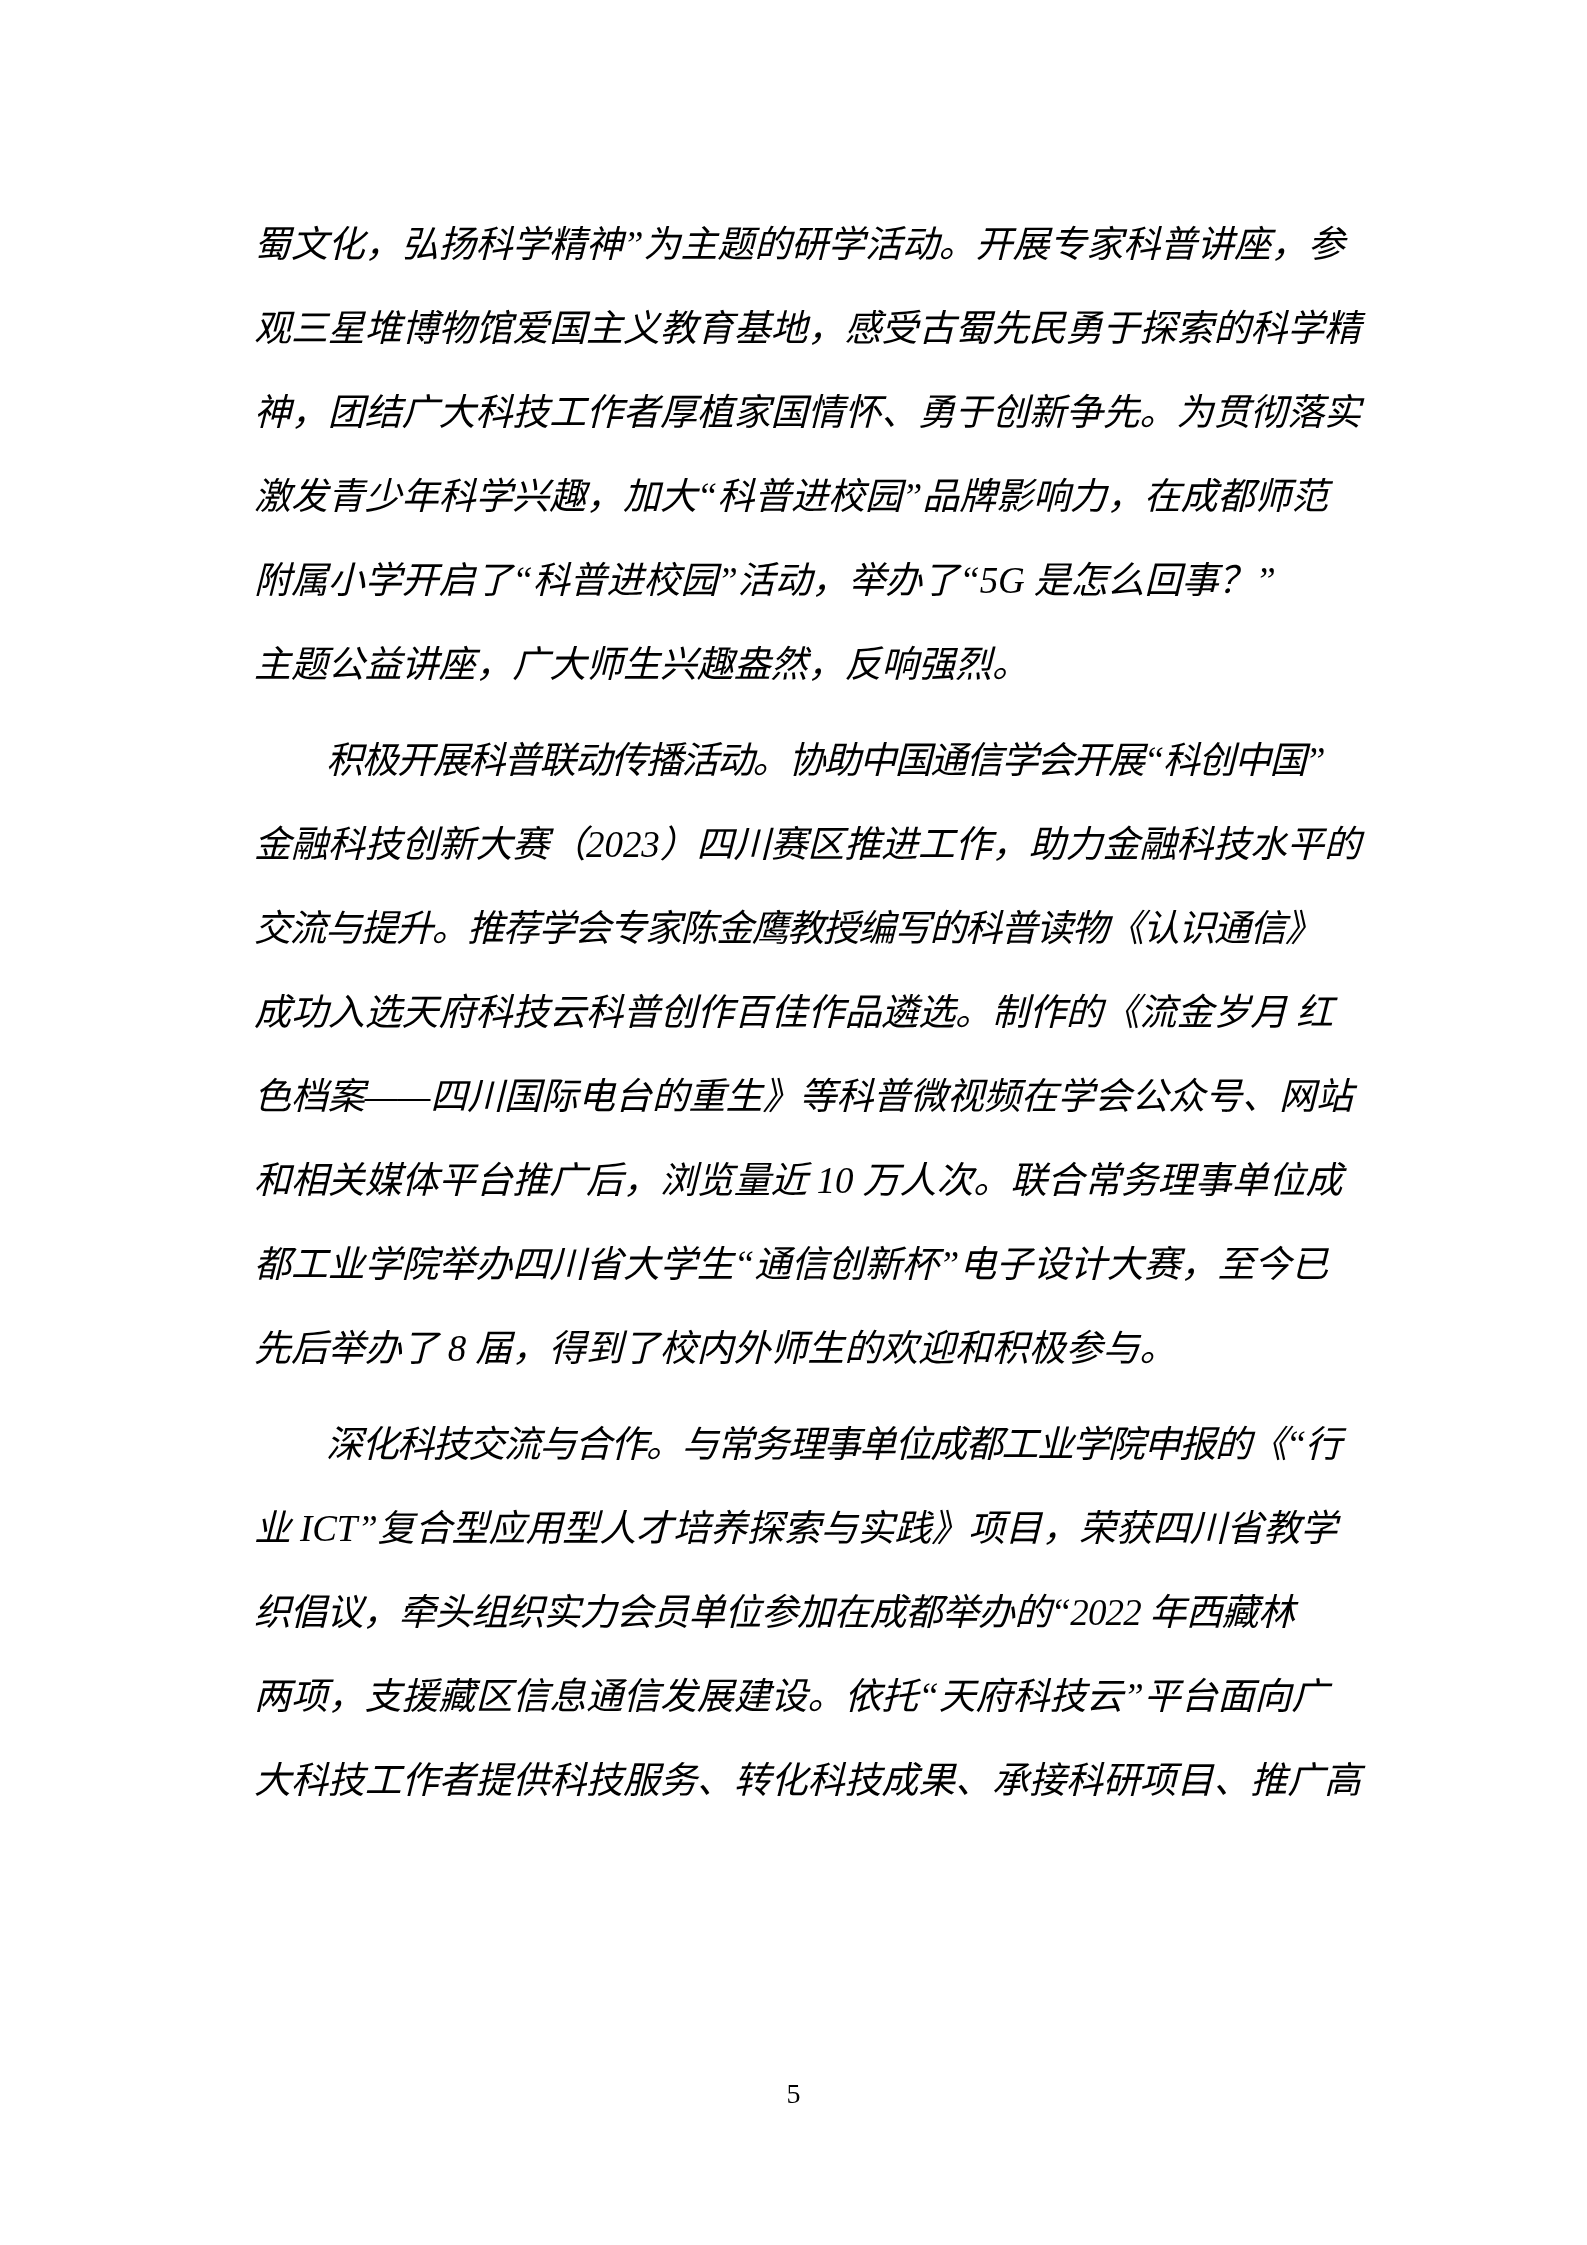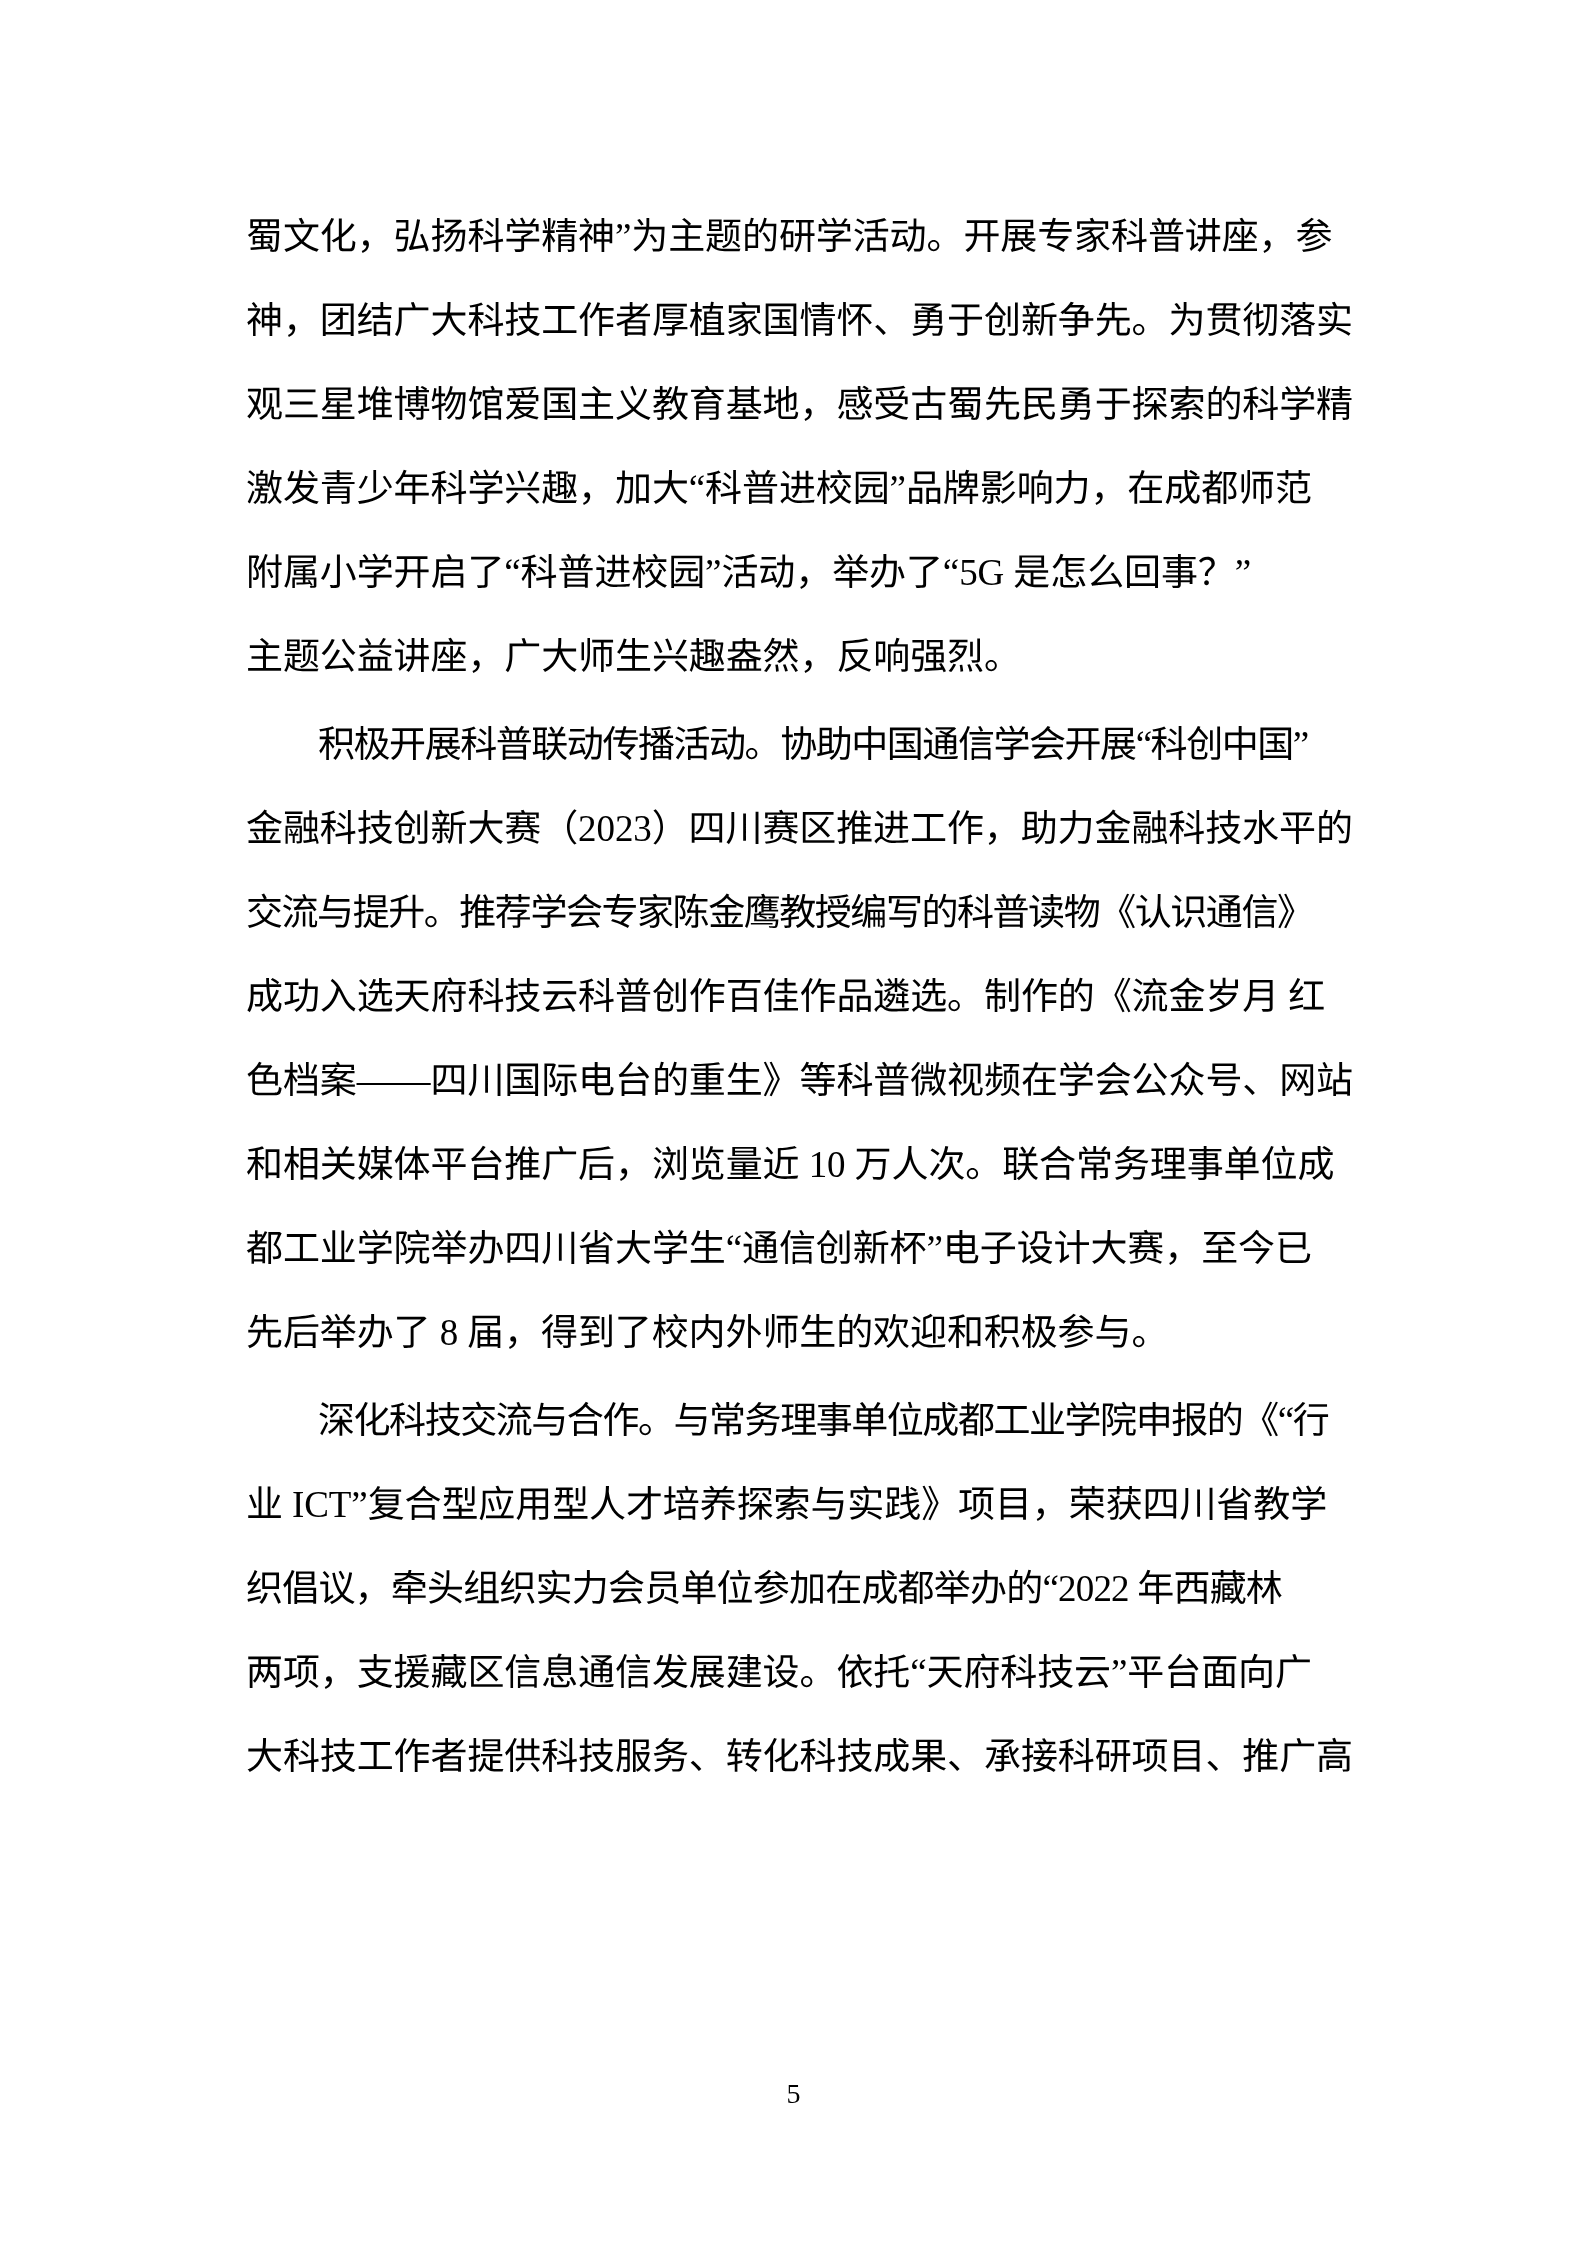--- a/index.html
+++ b/index.html
@@ -16,22 +16,23 @@
     font-family: "Liberation Serif", "DejaVu Serif", serif;
     color: #000000;
   }
   .content {
     position: absolute;
     left: 242px;
     top: 191px;
     width: 1104px;
   }
   .para {
-    margin: 4px;
+    margin: 12px;
     padding: 0;
+    font-style: italic;
   }
   .line {
     height: 84px;
     line-height: 84px;
     font-size: 37px;
     white-space: pre;
     letter-spacing: -0.1px;
   }
   
   .line.indent {
@@ -60,22 +61,22 @@
 </style>
 </head>
 <body>
 
 <div class="page">
 
   <div class="content">
 
     <div class="para">
       <div class="line">蜀文化，弘扬科学精神”为主题的研学活动。开展专家科普讲座，参</div>
+      <div class="line">观三星堆博物馆爱国主义教育基地，感受古蜀先民勇于探索的科学精</div>
       <div class="line">神，团结广大科技工作者厚植家国情怀、勇于创新争先。为贯彻落实</div>
-      <div class="line">观三星堆博物馆爱国主义教育基地，感受古蜀先民勇于探索的科学精</div>
       <div class="line">激发青少年科学兴趣，加大“科普进校园”品牌影响力，在成都师范</div>
       <div class="line">附属小学开启了“科普进校园”活动，举办了“5G 是怎么回事？”</div>
       <div class="line">主题公益讲座，广大师生兴趣盎然，反响强烈。</div>
     </div>
 
     <div class="para">
       <div class="line indent tight">积极开展科普联动传播活动。协助中国通信学会开展“科创中国”</div>
       <div class="line">金融科技创新大赛（2023）四川赛区推进工作，助力金融科技水平的</div>
       <div class="line tight">交流与提升。推荐学会专家陈金鹰教授编写的科普读物《认识通信》</div>
       <div class="line">成功入选天府科技云科普创作百佳作品遴选。制作的《流金岁月 红</div>

